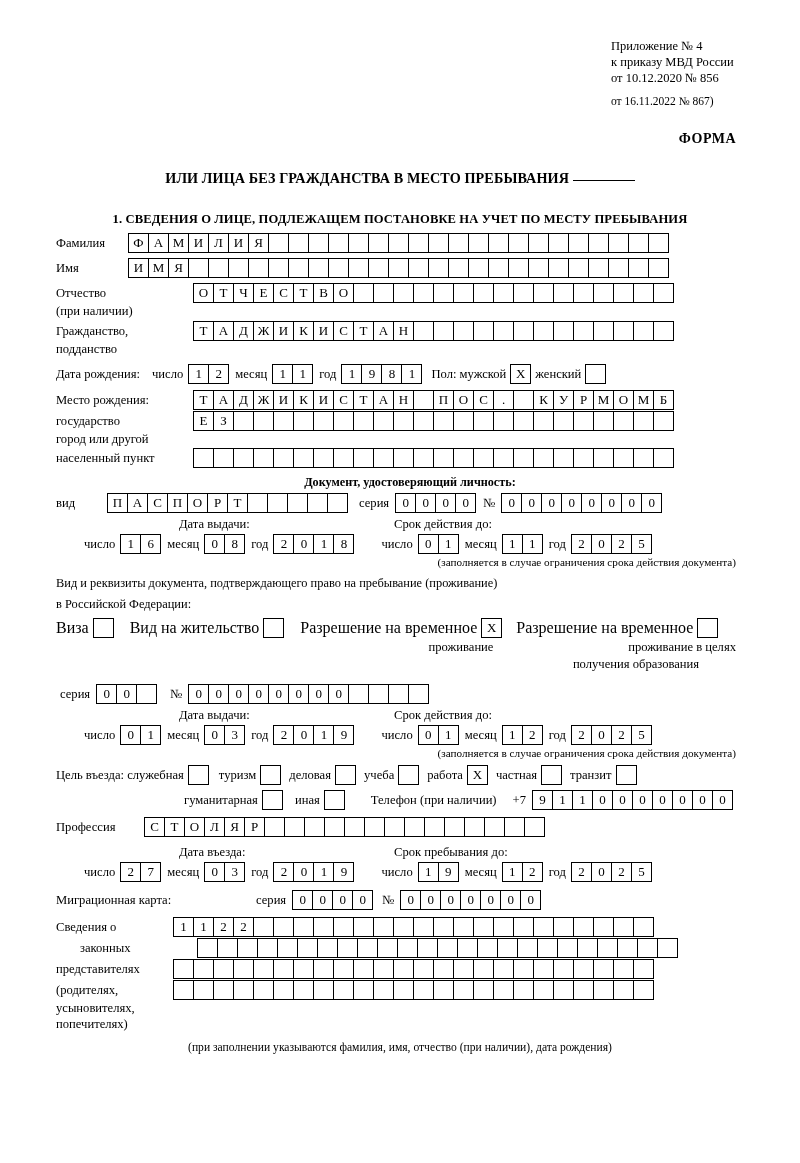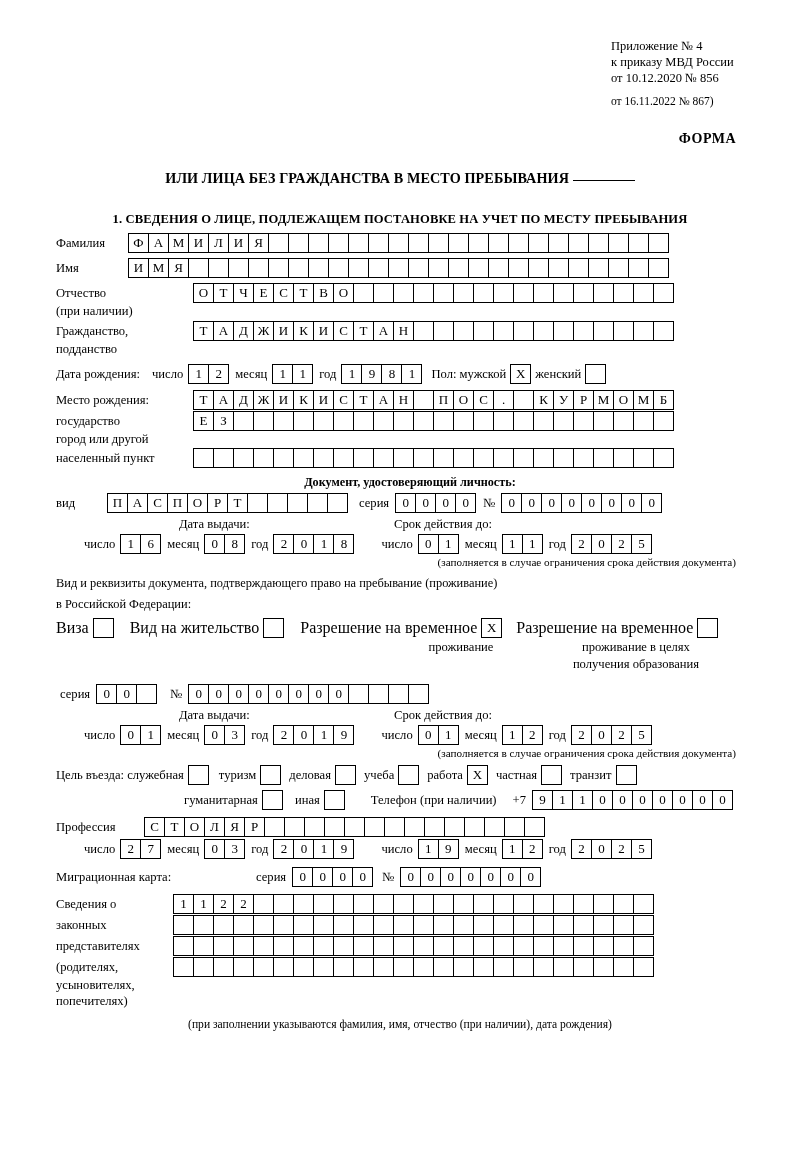--- a/index.html
+++ b/index.html
@@ -448,21 +448,21 @@
     <span style="margin-left:12px;">Вид на жительство</span>
     <span class="checkbox"></span>
     <span style="margin-left:12px;">Разрешение на временное</span>
     <span class="checkbox">X</span>
     <span style="margin-left:10px;">Разрешение на временное</span>
     <span class="checkbox"></span>
   </div>
   <div style="display:flex;font-size:12.6px;margin-top:2px;">
     <span style="width:330px;"></span>
     <span style="width:150px;text-align:center;">проживание</span>
-    <span style="text-align:center;width:200px;">проживание в целях</span>
+    <span style="text-align:right;width:200px;">проживание в целях</span>
   </div>
   <div style="display:flex;font-size:12.6px;margin-top:2px;">
     <span style="width:480px;"></span>
     <span style="text-align:center;width:200px;">получения образования</span>
   </div>
 
   <div class="flexline" style="margin-top:12px;">
     <span style="margin-left:4px;margin-right:6px;">серия</span>
     <span class="boxes" id="permit-series">
         <span class="bx">0</span>
@@ -587,20 +587,25 @@
         <span class="bx"></span>
         <span class="bx"></span>
         <span class="bx"></span>
         <span class="bx"></span>
         <span class="bx"></span>
         <span class="bx"></span>
         <span class="bx"></span>
       </span>
   </div>
 
+  <div class="flexline" style="margin-top:8px;">
+    <span style="width:123px;"></span>
+    <span style="width:215px;">Дата въезда:</span>
+    <span>Срок пребывания до:</span>
+  </div>
   <div class="flexline" style="margin-top:2px;">
     <span class="inline-lbl" style="margin-left:28px;">число</span>
     <span class="boxes" id="e-day">
         <span class="bx">2</span>
         <span class="bx">7</span>
       </span>
     <span class="inline-lbl2">месяц</span>
     <span class="boxes" id="e-month">
         <span class="bx">0</span>
         <span class="bx">3</span>
@@ -675,21 +680,21 @@
         <span class="bx"></span>
         <span class="bx"></span>
         <span class="bx"></span>
         <span class="bx"></span>
         <span class="bx"></span>
         <span class="bx"></span>
         <span class="bx"></span>
       </span>
   </div>
   <div class="flexline" style="margin-top:1px;">
-    <span style="width:117px;">законных</span>
+    <span style="width:117px;margin-left:24px;">законных</span>
     <span class="boxes" id="lr-2">
         <span class="bx"></span>
         <span class="bx"></span>
         <span class="bx"></span>
         <span class="bx"></span>
         <span class="bx"></span>
         <span class="bx"></span>
         <span class="bx"></span>
         <span class="bx"></span>
         <span class="bx"></span>

